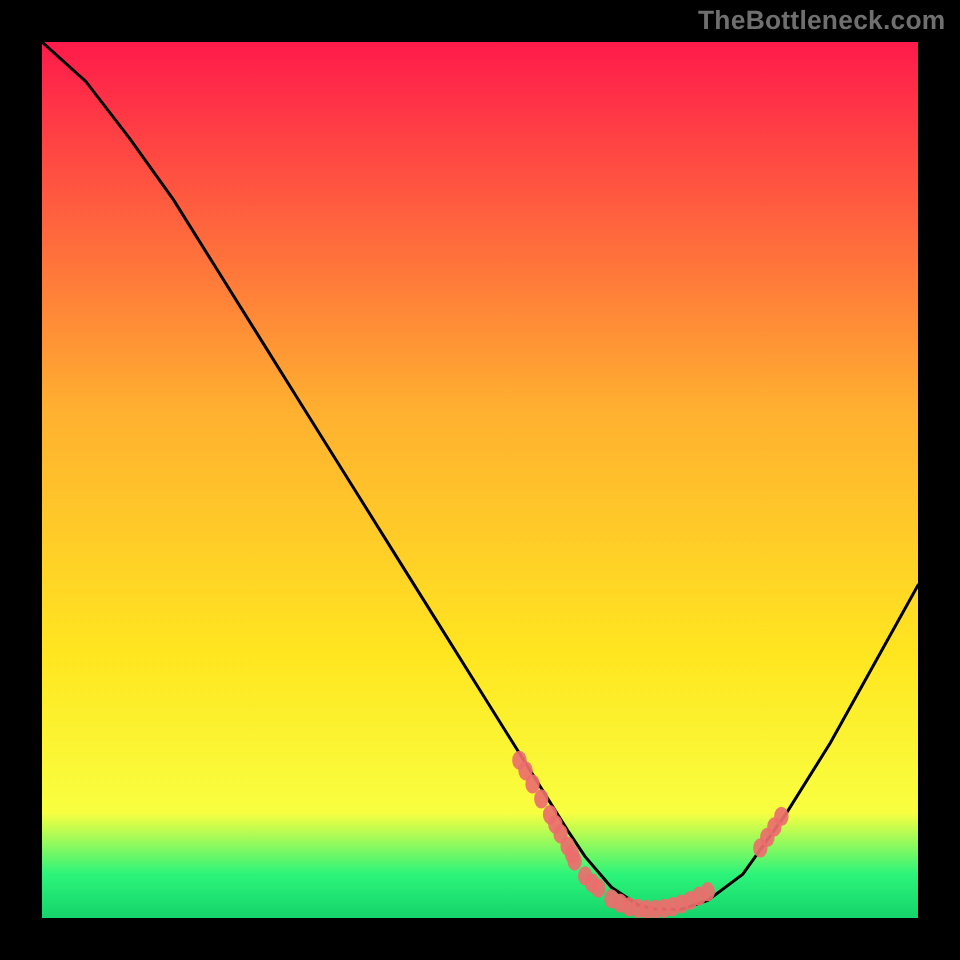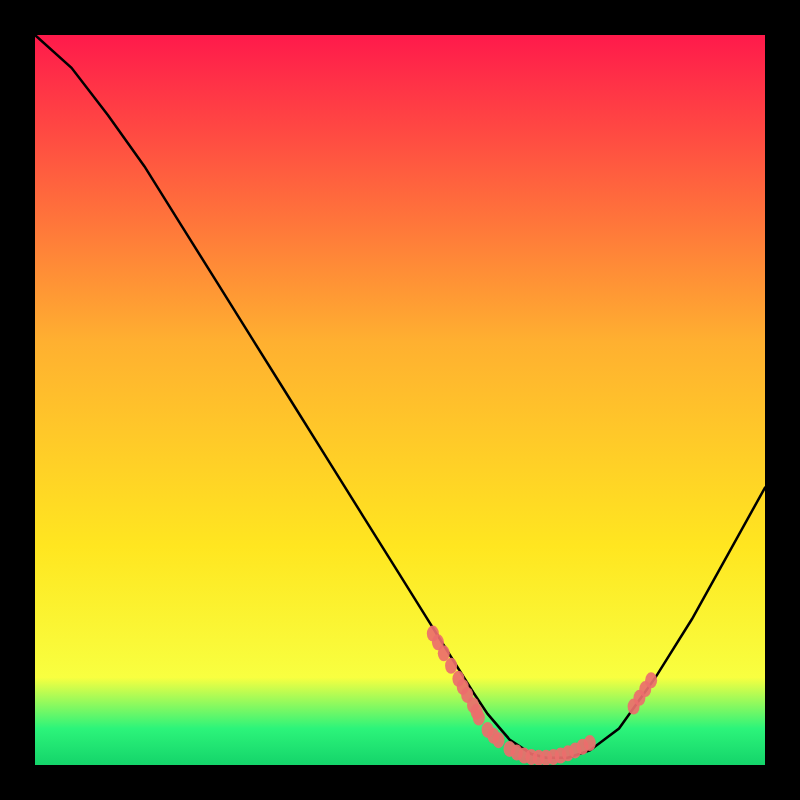--- a/index.html
+++ b/index.html
@@ -36,20 +36,21 @@
   .plot svg {
     width: 100%;
     height: 100%;
     display: block;
   }
 </style>
 </head>
 <body>
 
 <div class="container">
+  <div class="watermark">TheBottleneck.com</div>
   <div class="plot">
     <svg viewBox="0 0 730 730" preserveAspectRatio="none">
       <defs>
         <linearGradient id="bg-grad" x1="0" y1="0" x2="0" y2="1">
           <stop id="g0" offset="0%" stop-color="#ff1a4b"></stop>
           <stop id="g1" offset="42%" stop-color="#ffb030"></stop>
           <stop id="g2" offset="70%" stop-color="#ffe620"></stop>
           <stop id="g3" offset="88%" stop-color="#f8ff40"></stop>
           <stop id="g4" offset="95%" stop-color="#2cf47a"></stop>
           <stop id="g5" offset="100%" stop-color="#14d46a"></stop>

